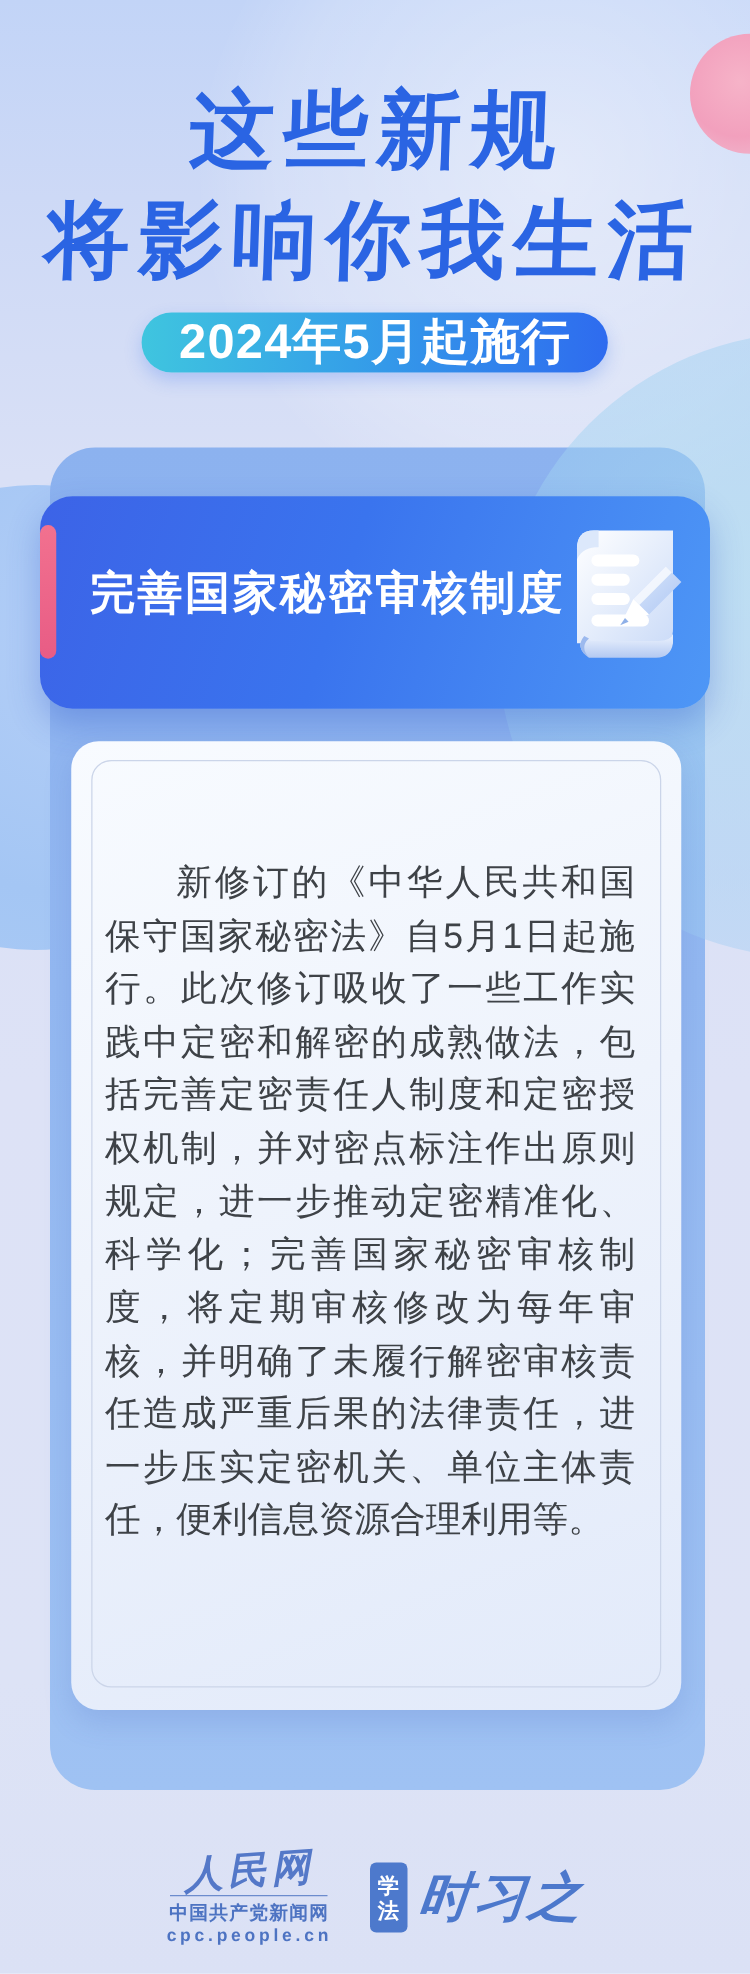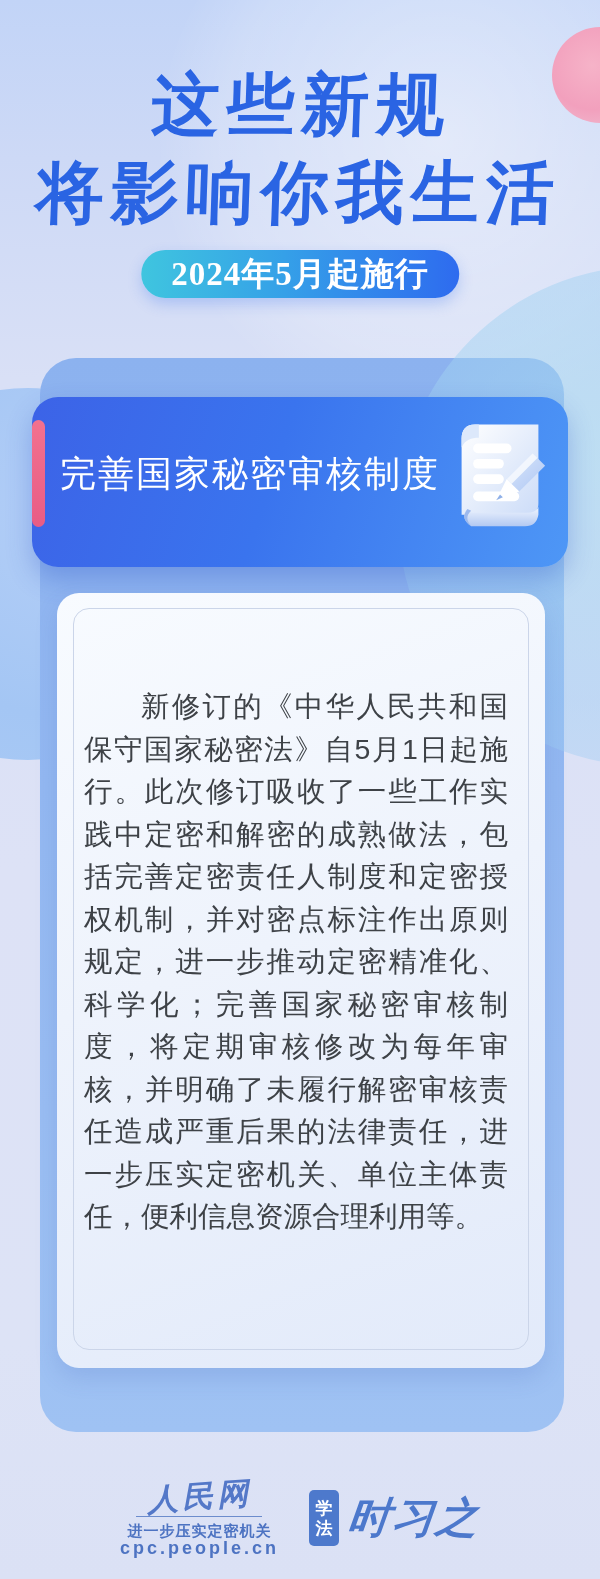--- a/index.html
+++ b/index.html
@@ -23,36 +23,36 @@
 
   
   .title{position:absolute;left:0;top:60px;width:600px;text-align:center;z-index:4;
     color:#2a64e3;font-weight:900;transform:skewX(-2deg);}
   .title .t-line{font-size:68px;line-height:88px;letter-spacing:7px;white-space:nowrap;}
 
   
   .date-badge{position:absolute;left:50%;top:250px;transform:translateX(-50%);z-index:4;
     height:48px;line-height:48px;padding:0 30px;border-radius:24px;white-space:nowrap;
     background:linear-gradient(90deg,#3fc5df 0%,#35a0e8 45%,#2e6bef 100%);
-    color:#ffffff;font-size:33px;font-weight:bold;letter-spacing:1px;
-    box-shadow:0 6px 14px rgba(46,107,239,.25);font-family:Liberation Serif, serif;}
+    color:#ffffff;font-size:39px;font-weight:bold;letter-spacing:1px;
+    box-shadow:0 6px 14px rgba(46,107,239,.25);}
 
   
   .panel{position:absolute;left:40px;top:358px;width:524px;height:1074px;z-index:2;
     border-radius:36px;background:linear-gradient(180deg,#8cb2ef 0%,#93b8f1 40%,#9fc2f3 100%);}
 
   
   .header-card{position:absolute;left:32px;top:397px;width:536px;height:170px;z-index:5;
     border-radius:26px;
     background:linear-gradient(108deg,#3c63e7 0%,#3a74ee 45%,#4e97f6 100%);
     box-shadow:0 12px 26px rgba(35,75,195,.30);}
   .header-tab{position:absolute;left:0;top:23px;width:13px;height:107px;border-radius:7px;
     background:linear-gradient(180deg,#f2718f 0%,#e85c85 100%);}
-  .header-title{position:absolute;left:28px;top:0;height:154px;display:flex;align-items:center;
-    color:#ffffff;font-size:36px;font-weight:normal;letter-spacing:2px;white-space:nowrap;}
+  .header-title{position:absolute;left:40px;top:0;height:154px;display:flex;align-items:center;
+    color:#ffffff;font-size:36px;font-weight:bold;letter-spacing:2px;white-space:nowrap;}
   .header-icon{position:absolute;right:20px;top:19px;width:96px;height:132px;}
 
   
   .body-card{position:absolute;left:57px;top:593px;width:488px;height:775px;z-index:5;
     border-radius:22px;
     background:linear-gradient(160deg,#f8fbff 0%,#eef3fc 45%,#e2eafa 100%);
     box-shadow:0 10px 22px rgba(70,100,190,.18);}
   .body-frame{position:absolute;left:16px;right:16px;top:15px;bottom:18px;
     border:1px solid #cbd5e9;border-radius:16px;}
   .body-text{position:absolute;left:27px;right:37px;top:92px;
@@ -60,21 +60,21 @@
     text-align:justify;text-indent:2em;letter-spacing:0;}
 
   
   .footer{position:absolute;left:0;top:1468px;width:600px;height:100px;z-index:4;
     display:flex;justify-content:center;align-items:center;gap:30px;}
   .pd-block{display:flex;flex-direction:column;align-items:center;color:#4d73c2;}
   .pd-script{font-size:31px;font-weight:bold;font-style:italic;color:#5478c8;
     transform:rotate(-4deg);letter-spacing:4px;line-height:34px;}
   .pd-rule{width:126px;height:1px;background:#6c8ccd;margin:2px 0 4px 0;}
   .pd-name{font-size:15px;font-weight:bold;letter-spacing:1px;line-height:19px;}
-  .pd-url{font-size:18px;font-weight:bold;letter-spacing:3px;line-height:16px;}
+  .pd-url{font-size:14px;font-weight:bold;letter-spacing:3px;line-height:16px;}
   .xf-block{display:flex;align-items:center;gap:9px;}
   .xf-seal{width:30px;height:56px;border-radius:5px;background:#4d79cc;
     display:flex;flex-direction:column;align-items:center;justify-content:center;gap:1px;
     color:#ffffff;font-size:17px;font-weight:bold;line-height:19px;}
   .xf-brand{font-size:42px;font-weight:900;color:#4c78cc;font-style:italic;
     transform:skewX(-6deg);letter-spacing:2px;line-height:48px;white-space:nowrap;}
 </style>
 </head>
 <body>
 
@@ -130,21 +130,21 @@
 
   <div class="body-card">
     <div class="body-frame"></div>
     <div class="body-text">新修订的《中华人民共和国保守国家秘密法》自5月1日起施行。此次修订吸收了一些工作实践中定密和解密的成熟做法，包括完善定密责任人制度和定密授权机制，并对密点标注作出原则规定，进一步推动定密精准化、科学化；完善国家秘密审核制度，将定期审核修改为每年审核，并明确了未履行解密审核责任造成严重后果的法律责任，进一步压实定密机关、单位主体责任，便利信息资源合理利用等。</div>
   </div>
 
   <div class="footer">
     <div class="pd-block">
       <div class="pd-script">人民网</div>
       <div class="pd-rule"></div>
-      <div class="pd-name">进一步压实定密机关</div>
+      <div class="pd-name">中国共产党新闻网</div>
       <div class="pd-url">cpc.people.cn</div>
     </div>
     <div class="xf-block">
       <div class="xf-seal">
         <span>学</span>
         <span>法</span>
       </div>
       <div class="xf-brand">时习之</div>
     </div>
   </div>

